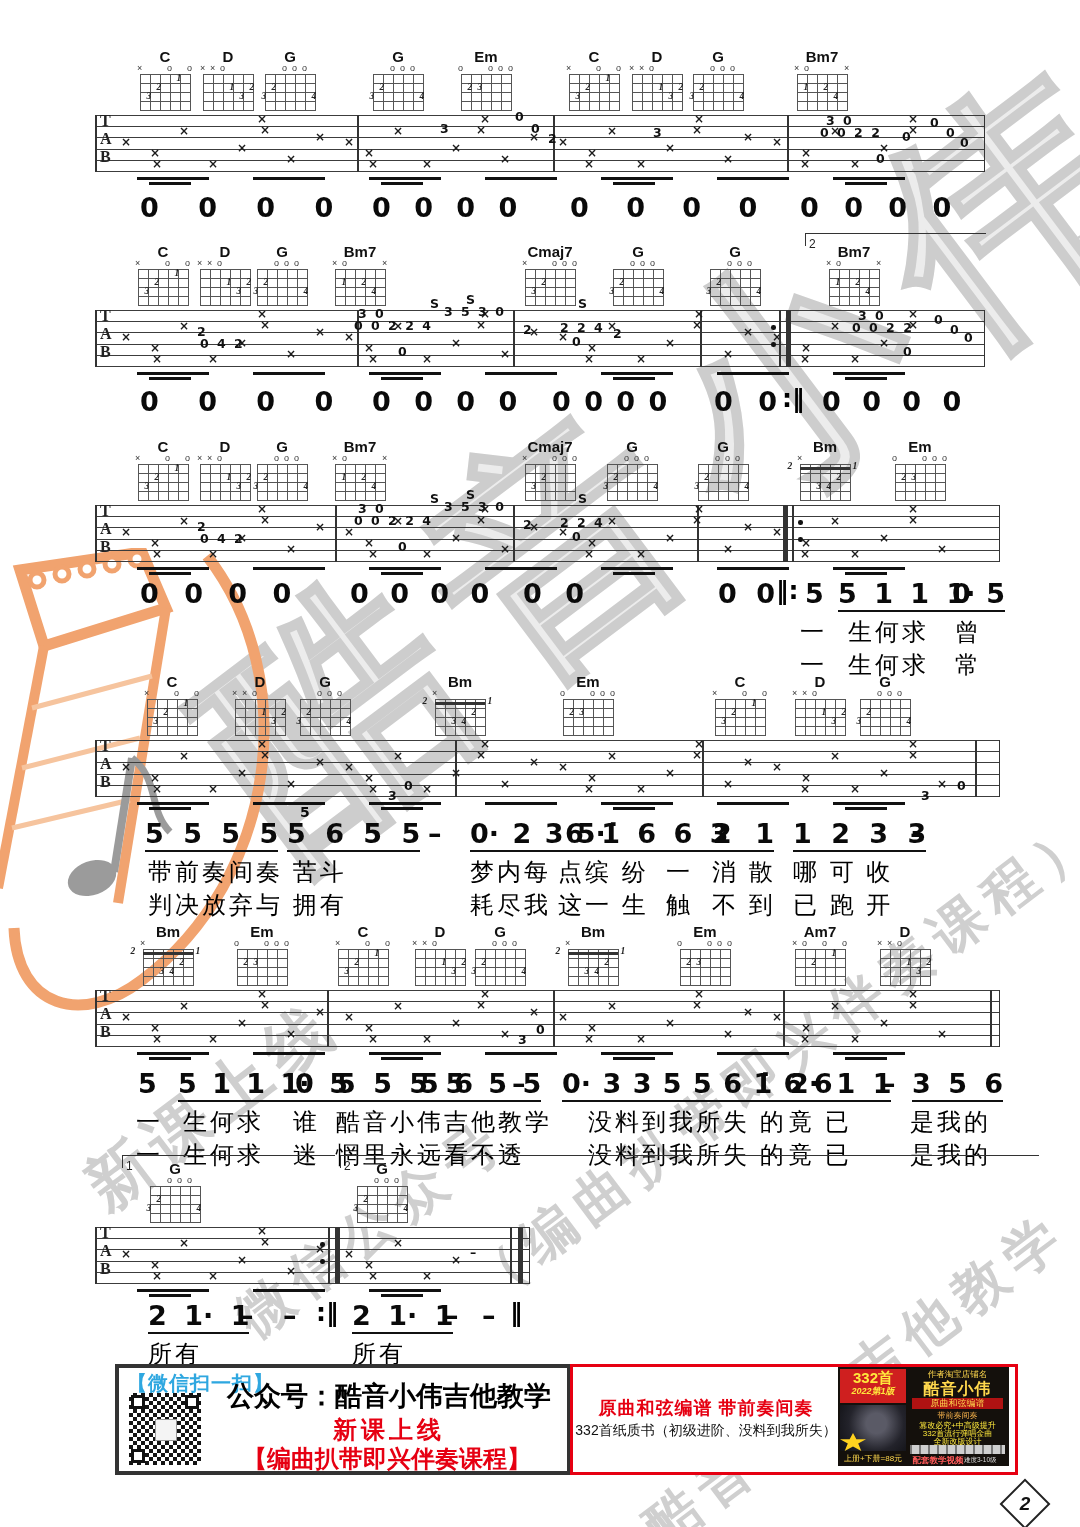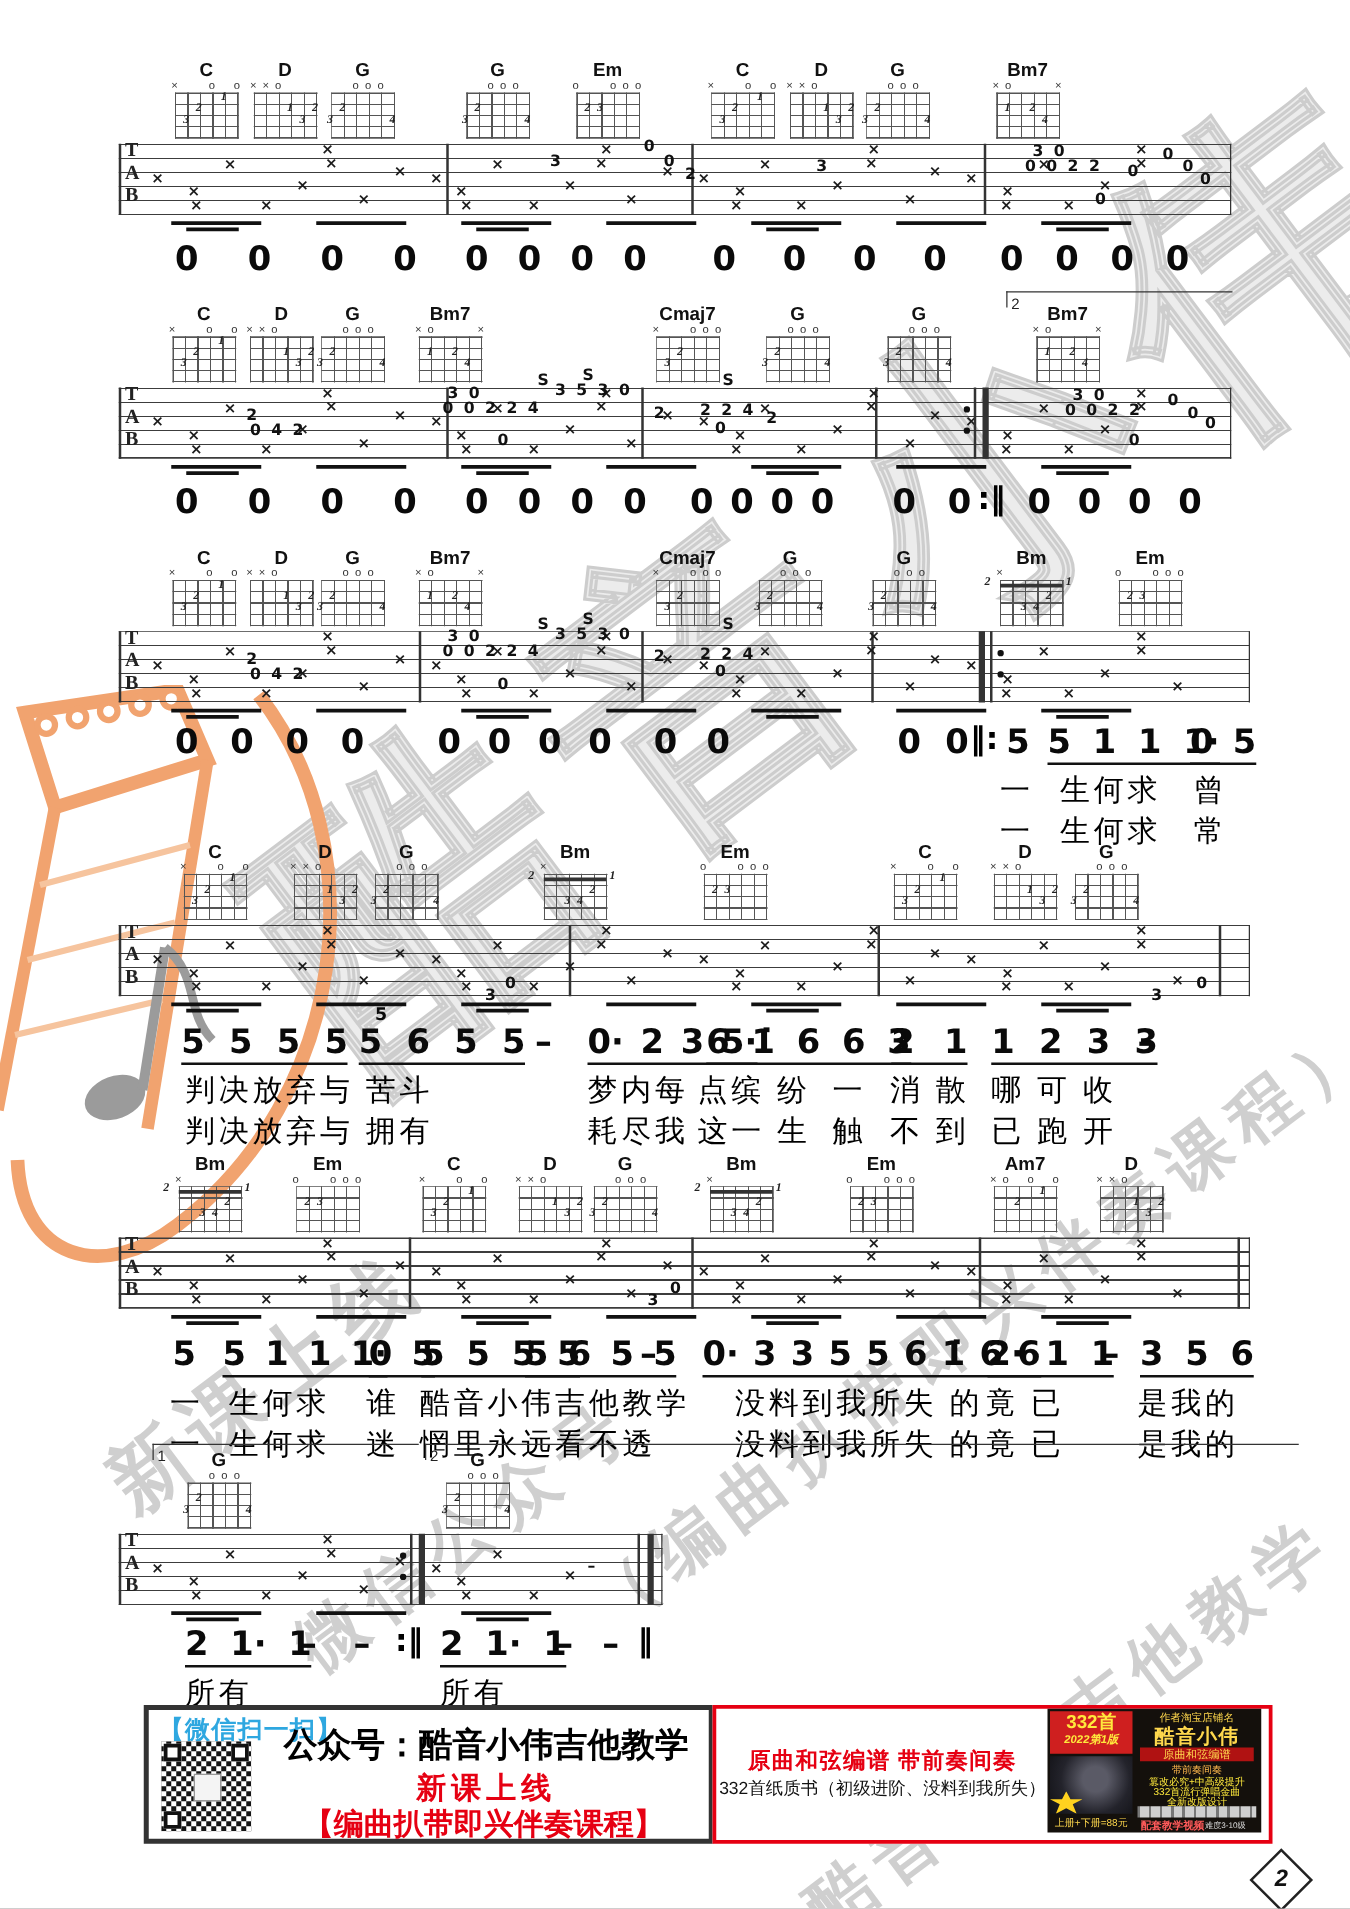--- a/index.html
+++ b/index.html
@@ -917,21 +917,21 @@
     </div>
     <div class="num u" style="left: 145px; top: 818px; word-spacing: 10px;">5 5 5 5</div>
     <div class="num u" style="left: 287px; top: 818px; word-spacing: 10px;">5 6 5 5</div>
     <div class="num small" style="left: 300px; top: 804px; word-spacing: 28px;">5</div>
     <div class="num" style="left: 428px; top: 818px; word-spacing: 28px;">–</div>
     <div class="num u" style="left: 470px; top: 818px; word-spacing: 4px;">0· 2 3 5·</div>
     <div class="num u" style="left: 565px; top: 818px; word-spacing: 8px;">6 1̇ 6 6 3</div>
     <div class="num u" style="left: 713px; top: 818px; word-spacing: 14px;">2 1</div>
     <div class="num u" style="left: 793px; top: 818px; word-spacing: 10px;">1 2 3 3</div>
     <div class="num" style="left: 910px; top: 818px; word-spacing: 28px;">–</div>
-    <div class="lyr" style="left: 148px; top: 856px;">判决放弃与 苦斗</div>
+    <div class="lyr" style="left: 148px; top: 856px;">带前奏间奏 苦斗</div>
     <div class="lyr" style="left: 470px; top: 856px;">梦内每</div>
     <div class="lyr" style="left: 558px; top: 856px;">点缤 纷</div>
     <div class="lyr" style="left: 666px; top: 856px;">一</div>
     <div class="lyr" style="left: 712px; top: 856px;">消 散</div>
     <div class="lyr" style="left: 793px; top: 856px;">哪 可 收</div>
     <div class="lyr" style="left: 148px; top: 889px;">判决放弃与 拥有</div>
     <div class="lyr" style="left: 470px; top: 889px;">耗尽我</div>
     <div class="lyr" style="left: 558px; top: 889px;">这一 生</div>
     <div class="lyr" style="left: 666px; top: 889px;">触</div>
     <div class="lyr" style="left: 712px; top: 889px;">不 到</div>

